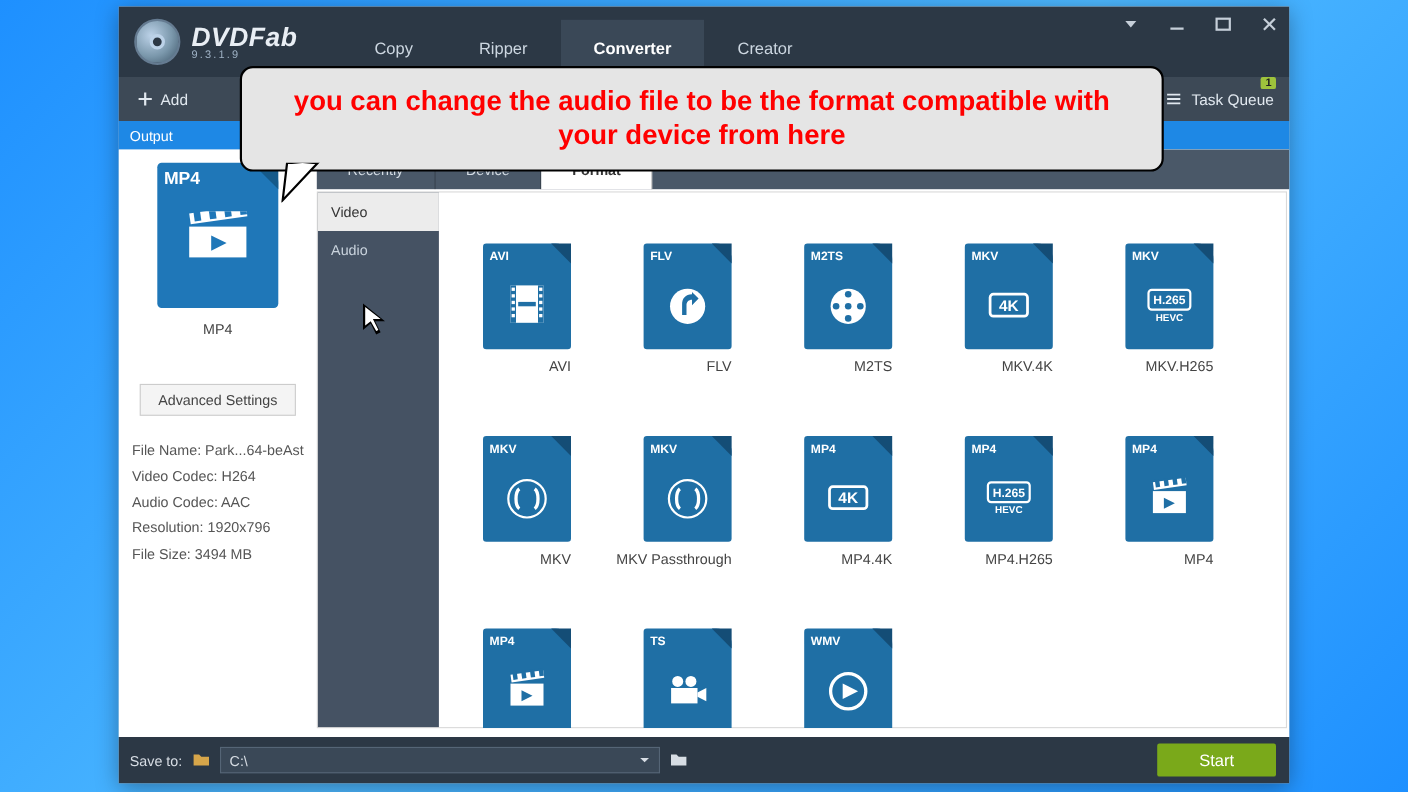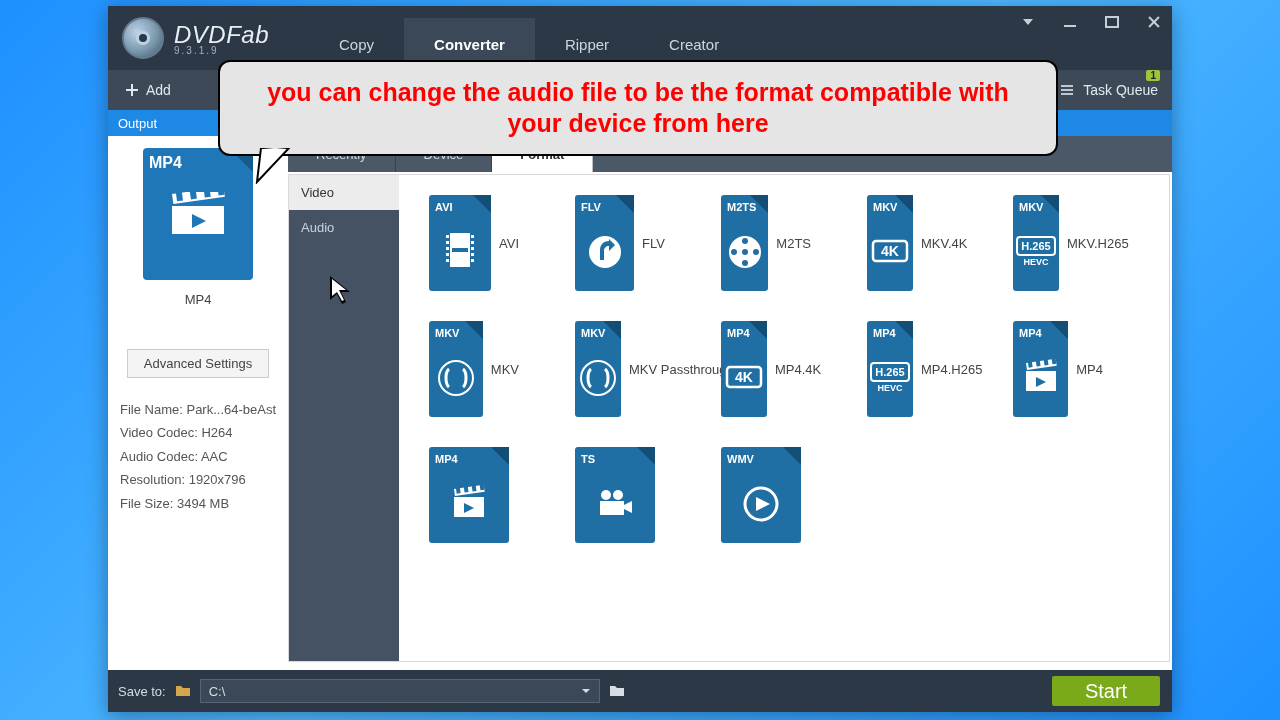--- a/index.html
+++ b/index.html
@@ -29,21 +29,21 @@
     color: #e9eef4;
   }
   .logo-disc {
     width: 42px; height: 42px;
     border-radius: 50%;
     background: radial-gradient(circle at 35% 35%, #bcd2e8 0%, #7a97ab 55%, #3d5568 100%);
     border: 2px solid #657b91;
     position: relative;
   }
   .logo-disc::after { content:""; position:absolute; left:50%; top:50%; width:8px; height:8px; background:#2c3845; border-radius:50%; transform:translate(-50%,-50%); border:3px solid #bcd2e8; }
-  .logo-txt { font-weight:400; font-size:24px; font-style:italic; letter-spacing:.5px; }
+  .logo-txt { font-weight:700; font-size:24px; font-style:italic; letter-spacing:.5px; }
   .logo-ver { font-size:10px; color:#9fb2c5; letter-spacing:2px; margin-top:-4px; }
   .toptabs {
     display:flex; align-items:flex-end; height:100%;
     margin-left: 40px; gap: 0;
   }
   .toptab {
     color:#cdd7e1; font-size:15px; padding:18px 30px 14px;
     cursor:pointer; border-bottom:3px solid transparent;
   }
   .toptab.active {
@@ -88,39 +88,39 @@
   .tab.active { background:#fff; color:#333; font-weight:600;}
   .formatarea { flex:1; display:flex; border:1px solid #d9d9d9; margin:2px 2px 8px 0; background:#fff; min-height:0;}
   .catcol { width:110px; background:#455263; display:flex; flex-direction:column; }
   .cat { color:#c9d3dd; font-size:13px; padding:10px 12px; cursor:pointer; }
   .cat.sel { background:#ececec; color:#333; }
   .grid { flex:1; overflow:auto; padding:20px 20px 10px 30px; }
   .grid::-webkit-scrollbar { width:12px; }
   .grid::-webkit-scrollbar-thumb { background:#b5bcc4; border-radius:6px; }
   .grid::-webkit-scrollbar-track { background:#e9e9e9; }
   .row { display:flex; gap:56px; margin-bottom:30px; }
-  .fmt { display:flex; flex-direction:row; align-items:center; gap:8px; cursor:pointer; width:90px;}
+  .fmt { display:flex; flex-direction:column; align-items:flex-end; gap:8px; cursor:pointer; width:90px;margin-top:26px;}
   .ficon {
     width:80px; height:96px; background:#1f6fa5; border-radius:3px 14px 3px 3px;
     position:relative; display:flex; align-items:center; justify-content:center; color:#fff;
   }
   .ficon::after { content:""; position:absolute; right:0; top:0; width:0;height:0;border-top:18px solid #144d76;border-left:18px solid transparent; }
   .ftag { position:absolute; left:6px; top:6px; font-size:11px; font-weight:700; color:#fff;}
   .fglyph { margin-top:14px; }
   .flabel { font-size:13px; color:#444; white-space:nowrap;}
   .bottombar {
     height:42px; background:#2c3845; display:flex; align-items:center; padding:12px 10px;
     color:#d7dde4; font-size:13px; gap:8px; position:relative;
   }
   .savesel { flex:0 0 auto; display:flex; align-items:center; gap:8px;}
   .pathsel { width:400px; height:24px; background:#3a4857; border:1px solid #556576; display:flex; align-items:center; justify-content:space-between; padding:0 8px; cursor:pointer;}
   .folder { cursor:pointer; }
   .startbtn {
     position:absolute; right:12px; height:30px; width:108px;
-    background:#7aa91a; color:#fff; font-size:20px; font-weight:500;
+    background:#7aa91a; color:#fff; font-size:15px; font-weight:500;
     display:flex; align-items:center; justify-content:center; cursor:pointer;
     border-radius:2px;
   }
   
   .bubble {
     position:absolute; left:218px; top:60px; width:840px; height:96px;
     background:#e5e5e5; border:2px solid #000; border-radius:12px;
     display:flex; align-items:center; justify-content:center; text-align:center;
     padding:6px 18px; z-index:50;
   }
@@ -140,22 +140,22 @@
   <div class="titlebar">
     <div class="logo">
       <div class="logo-disc"></div>
       <div>
         <div class="logo-txt">DVDFab</div>
         <div class="logo-ver">9.3.1.9</div>
       </div>
     </div>
     <div class="toptabs">
       <div class="toptab">Copy</div>
+      <div class="toptab">Ripper</div>
       <div class="toptab active">Converter</div>
-      <div class="toptab">Ripper</div>
       <div class="toptab">Creator</div>
     </div>
     <div class="winbtns">
       <span class="winbtn"><svg viewBox="0 0 16 16" fill="currentColor">
             <path d="M3 5l5 6 5-6z"></path>
           </svg></span>
       <span class="winbtn"><svg viewBox="0 0 16 16" stroke="currentColor" stroke-width="2">
             <line x1="2" y1="12" x2="14" y2="12"></line>
           </svg></span>
       <span class="winbtn"><svg viewBox="0 0 16 16" fill="none" stroke="currentColor" stroke-width="2">

